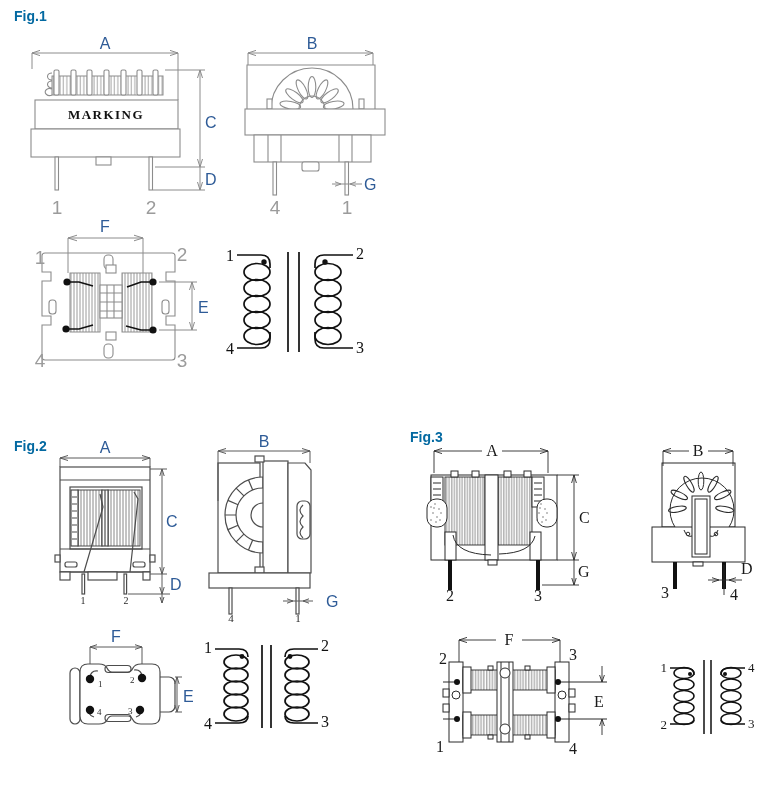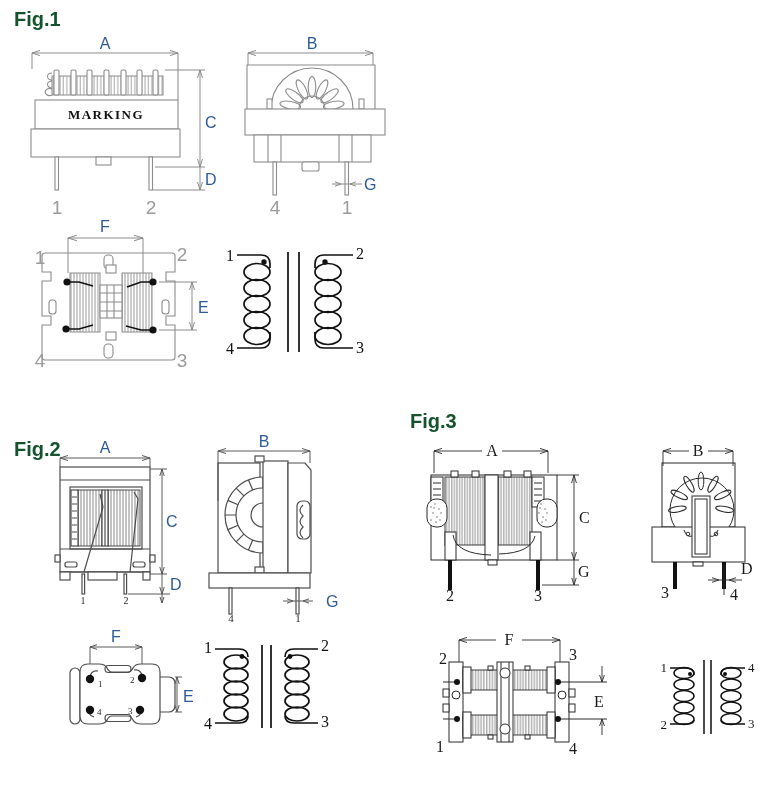--- a/index.html
+++ b/index.html
@@ -1,20 +1,20 @@
 <!DOCTYPE html>
 <html><head>
 <meta charset="utf-8">
 <style>
   html,body{margin:0;padding:0;background:#fff;}
   .canvas{position:relative;width:769px;height:785px;background:#fff;overflow:hidden;
           font-family:"Liberation Sans",sans-serif;}
   .view{position:absolute;}
   .figtitle{position:absolute;font-family:"Liberation Sans",sans-serif;
-            font-size:20px;font-weight:600;color:#14532d;}
+            font-size:14px;font-weight:600;color:#0369a1;}
   svg{display:block;overflow:visible;}
   
   .dimB{fill:#2e5b97;font:16px "Liberation Sans",sans-serif;}
   .dimK{fill:#1a1a1a;font:16px "Liberation Serif",serif;}
   .dimK3{fill:#1a1a1a;font:13px "Liberation Serif",serif;}
   .png{fill:#9b9b9b;font:19px "Liberation Sans",sans-serif;}
   .pns{fill:#2b2b2b;font:10px "Liberation Serif",serif;}
   .trm{fill:#111;font:16px "Liberation Serif",serif;}
   .mark{fill:#111;font:bold 13px "Liberation Serif",serif;letter-spacing:1.5px;}
   
@@ -31,21 +31,21 @@
   .sch3{stroke:#111;stroke-width:1.5;fill:none}
   .blk{fill:#111;stroke:none}
 </style>
 </head>
 <body>
 
 <div class="canvas">
 
   <div class="figtitle" style="left:14px;top:8px;">Fig.1</div>
   <div class="figtitle" style="left:14px;top:410px;margin-top:28px;">Fig.2</div>
-  <div class="figtitle" style="left:410px;top:410px;">Fig.3</div>
+  <div class="figtitle" style="left:410px;top:429px;">Fig.3</div>
 
   <div class="view" style="left:25px;top:38px;">
   <svg width="200" height="182" viewBox="0 0 200 182">
     <defs>
       <pattern id="r1f" width="3.4" height="6" patternUnits="userSpaceOnUse">
         <path d="M1,0 V6" stroke="#9a9a9a" stroke-width="0.9"></path>
       </pattern>
     </defs>
     <g>
       <path class="dm1" d="M7,15 H153 M7,15 l8,-2.6 M7,15 l8,2.6 M153,15 l-8,-2.6 M153,15 l-8,2.6 M7,15 V31 M153,15 V62"></path>

